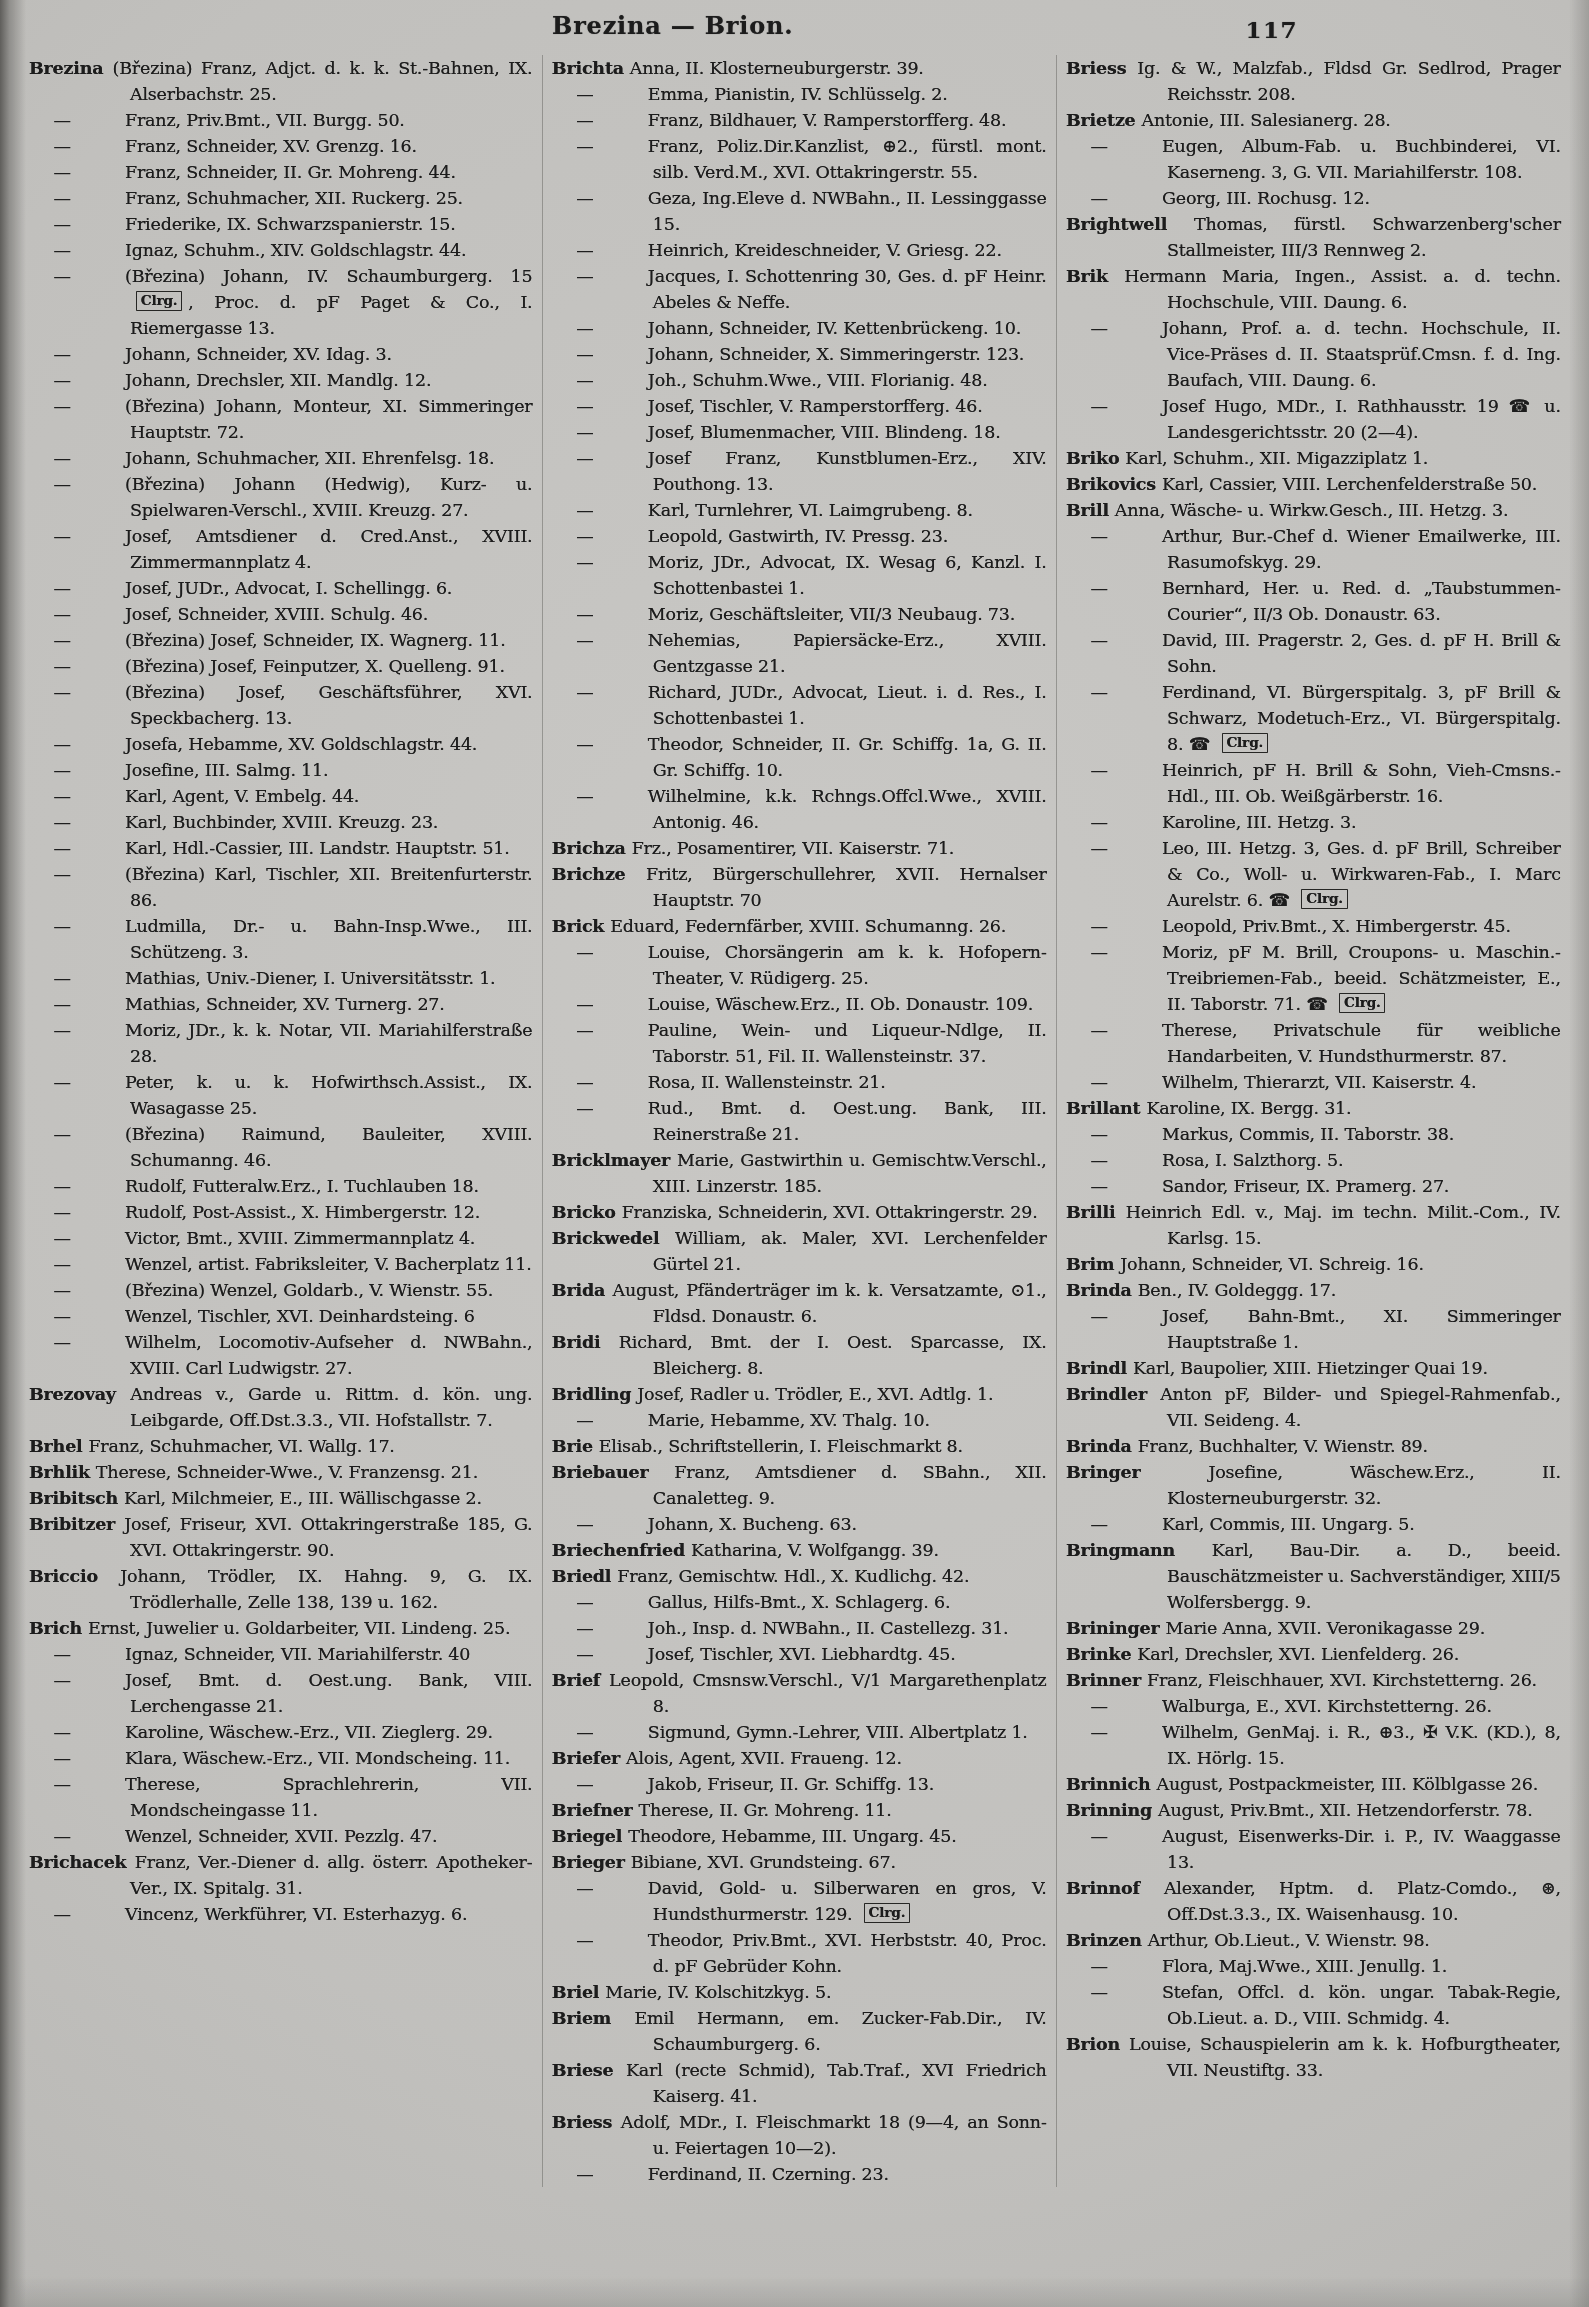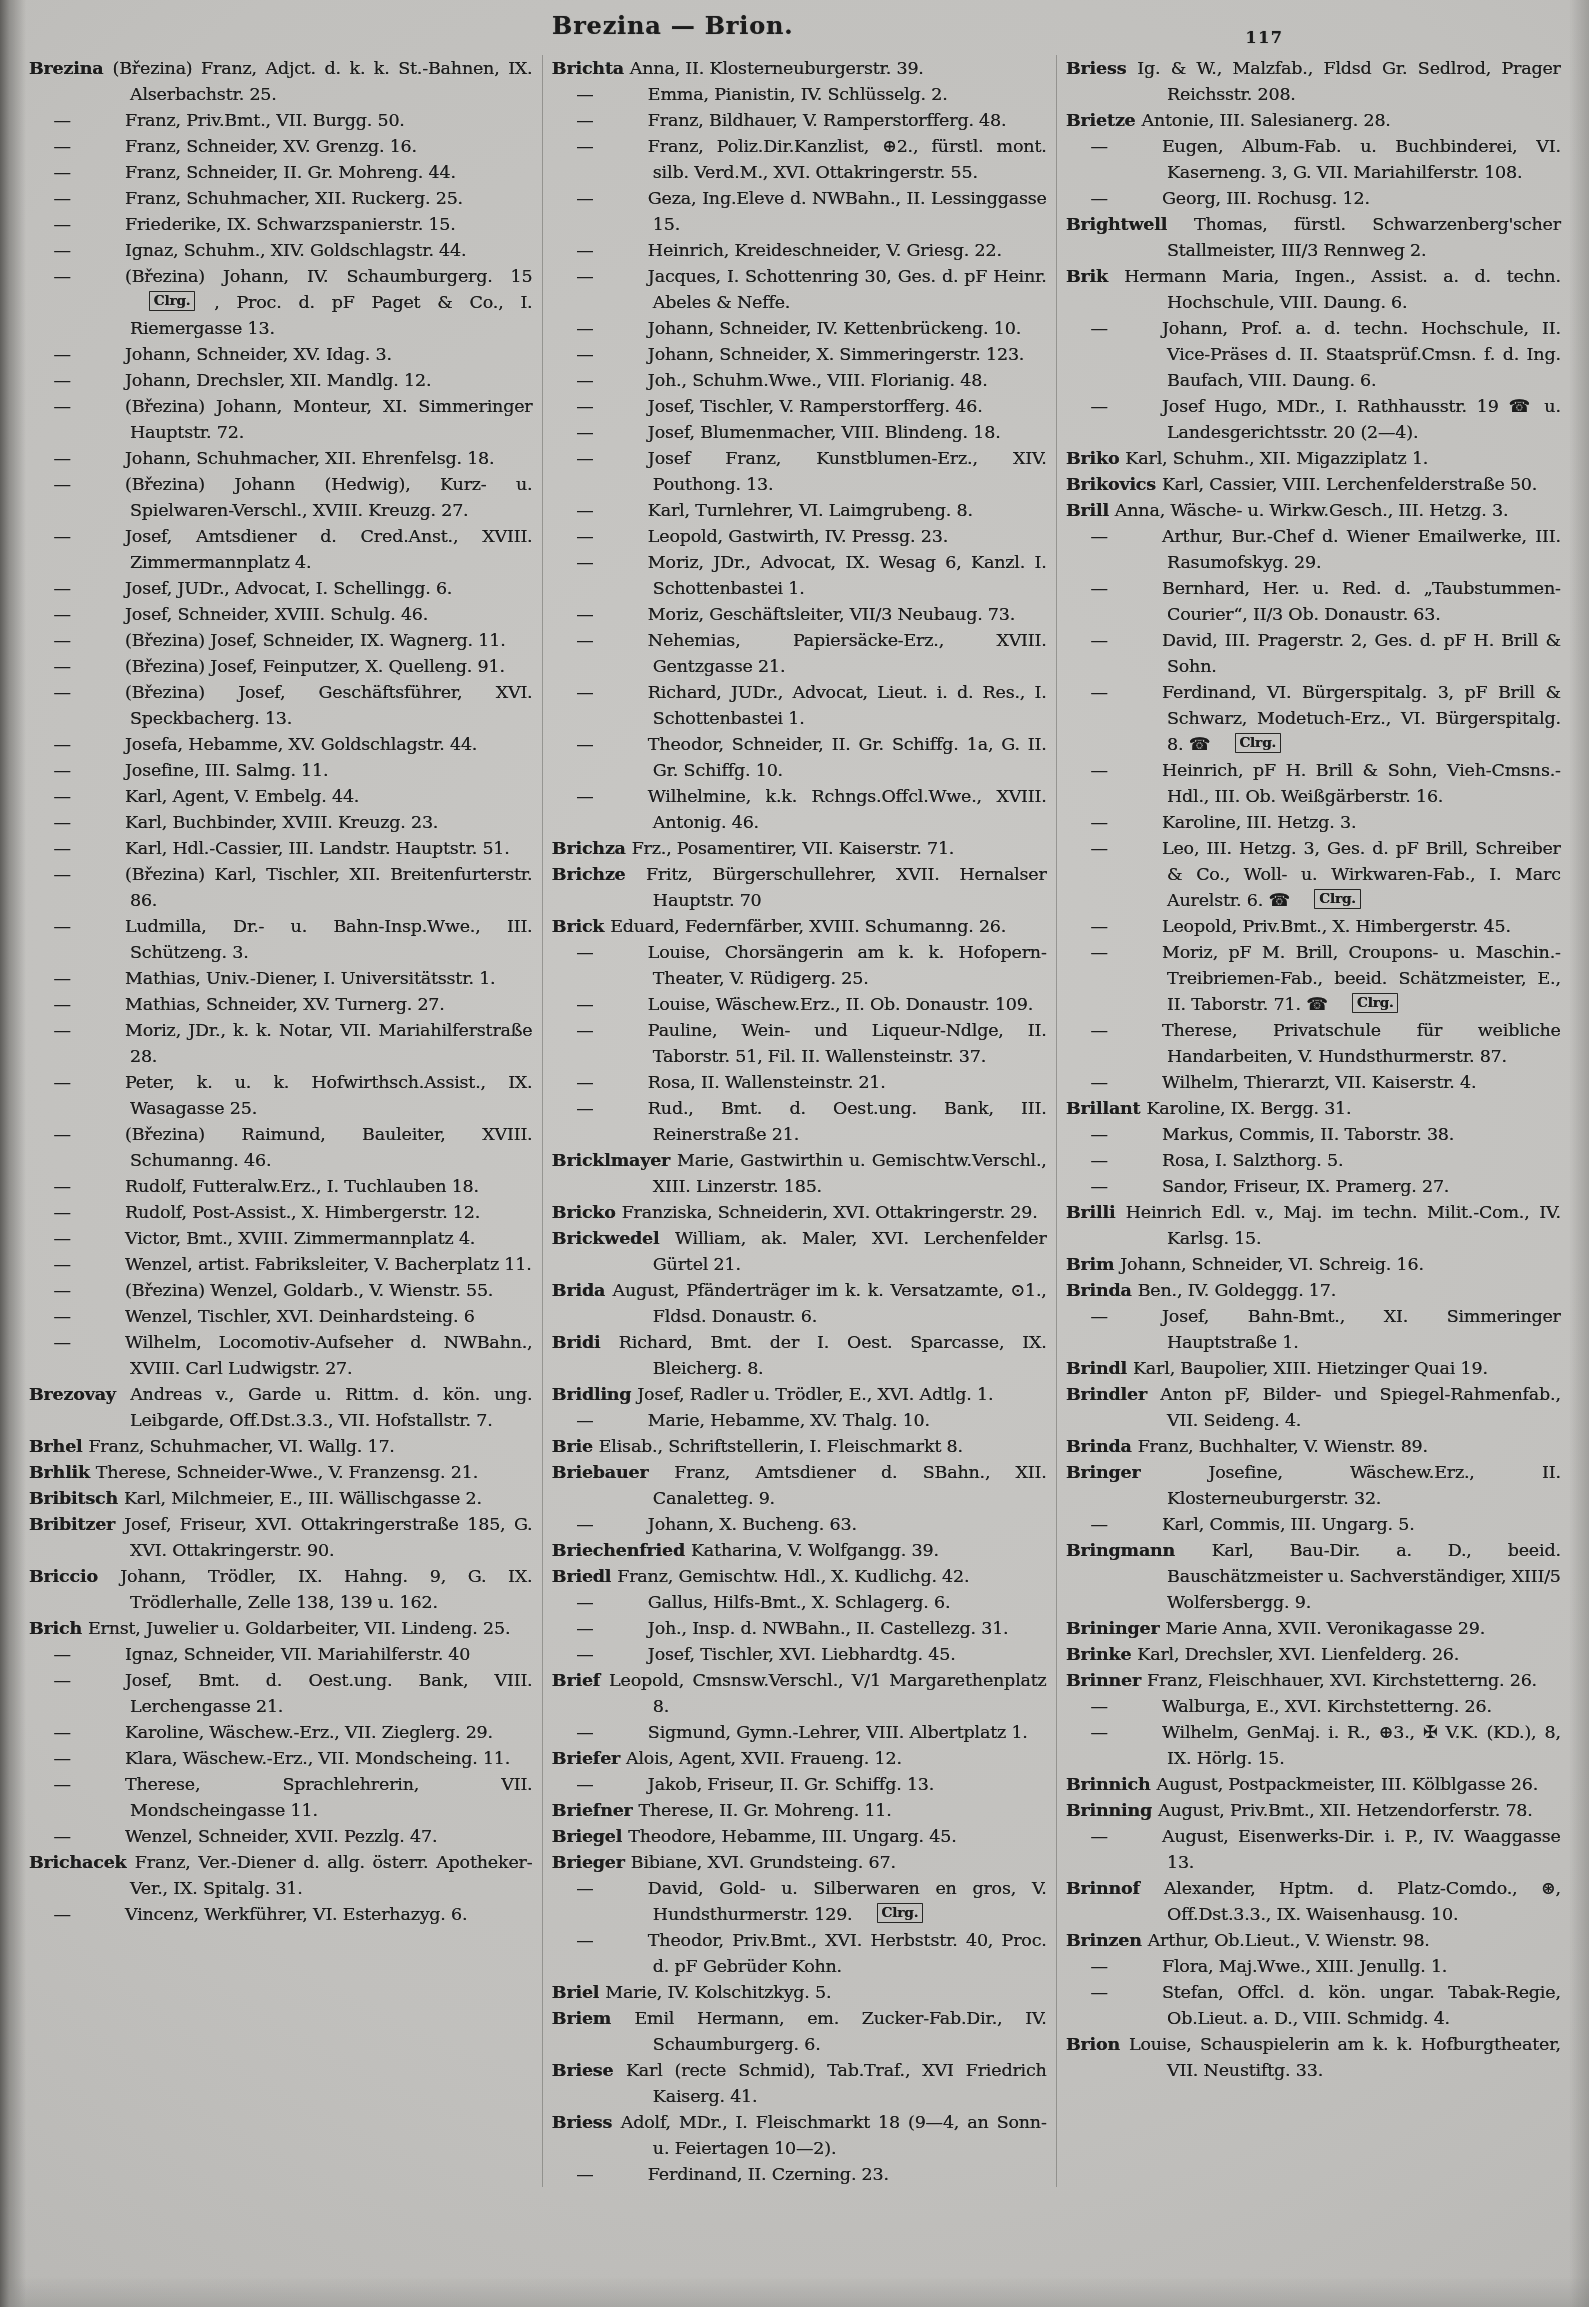--- a/index.html
+++ b/index.html
@@ -15,39 +15,39 @@
   }
   .sheet{position:relative;padding:10.7px 20px 0 27.5px;}
   .header{position:relative;height:44px;}
   .title{
     position:absolute;left:0;right:0;text-align:center;
     transform:translateX(-126px);
     font-weight:700;font-size:24px;letter-spacing:0.8px;
     text-shadow:0 0 0.8px rgba(10,10,10,.6);
   }
   .pagenum{
-    position:absolute;left:1218px;top:17px;
-    font-weight:700;font-size:16px;letter-spacing:1.5px;
+    position:absolute;left:1218px;top:5px;
+    font-weight:700;font-size:23px;letter-spacing:1.5px;
     text-shadow:0 0 0.8px rgba(10,10,10,.6);
   }
   .cols{display:flex;align-items:stretch;}
   .col{
     width:33.333%;box-sizing:border-box;
     padding:0 9.2px 0 1.5px;
     text-align:justify;
     font-size:17.5px;line-height:26px;letter-spacing:-0.2px;
     text-shadow:0 0 0.5px rgba(25,25,25,.75);
   }
   .col + .col{border-left:0.8px solid rgba(70,70,66,.38);padding-left:9.2px;}
   .entry{margin:0;padding-left:101px;text-indent:-101px;}
   .lead{font-weight:700;letter-spacing:-0.2px;margin-top:44px;}
   .dash{display:inline-block;width:96px;box-sizing:border-box;padding-left:24.4px;text-indent:0;}
   .box{
     display:inline-block;border:1.5px solid #262624;border-radius:0.8px;
-    padding:0 3.8px;margin:0 19px;
+    padding:0 3.8px;margin:0 6px;
     font-size:13.7px;line-height:17.5px;text-indent:0;vertical-align:2.3px;
     font-weight:700;
   }
 </style>
 </head>
 <body>
 
 <div class="sheet">
   <div class="header">
     <div class="title">Brezina — Brion.</div>

